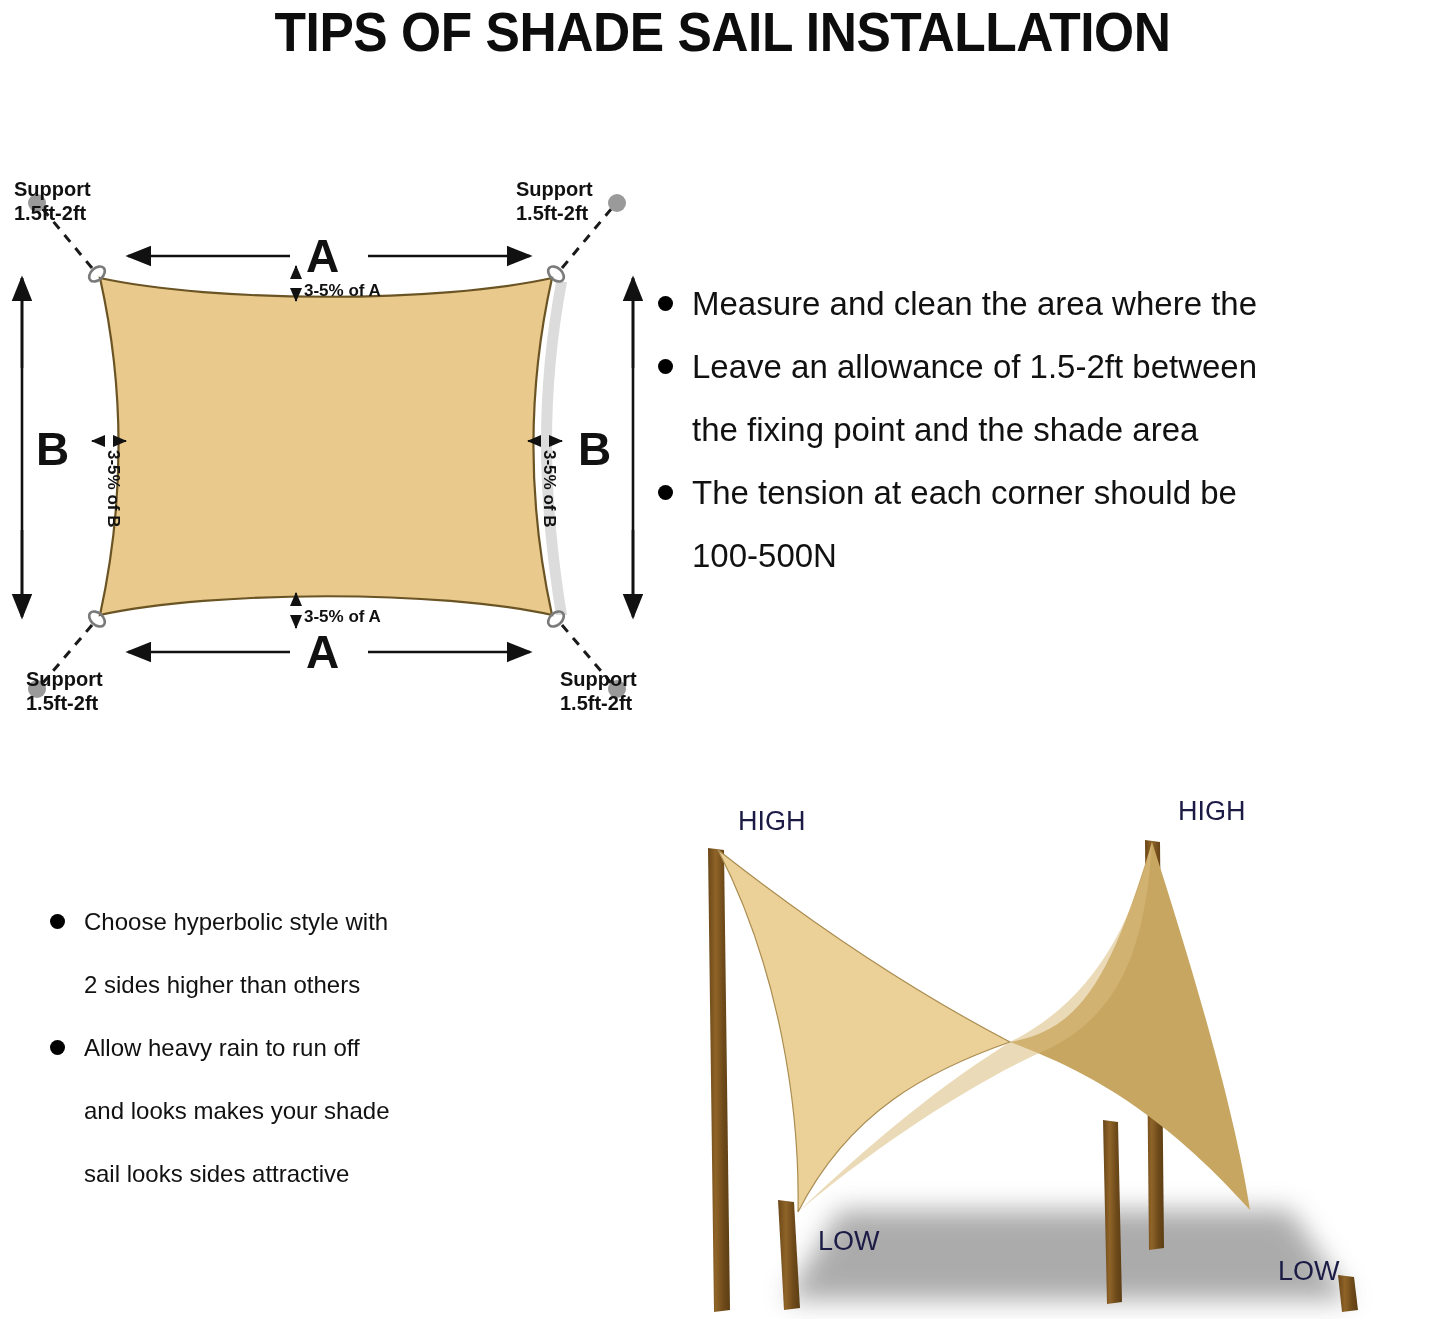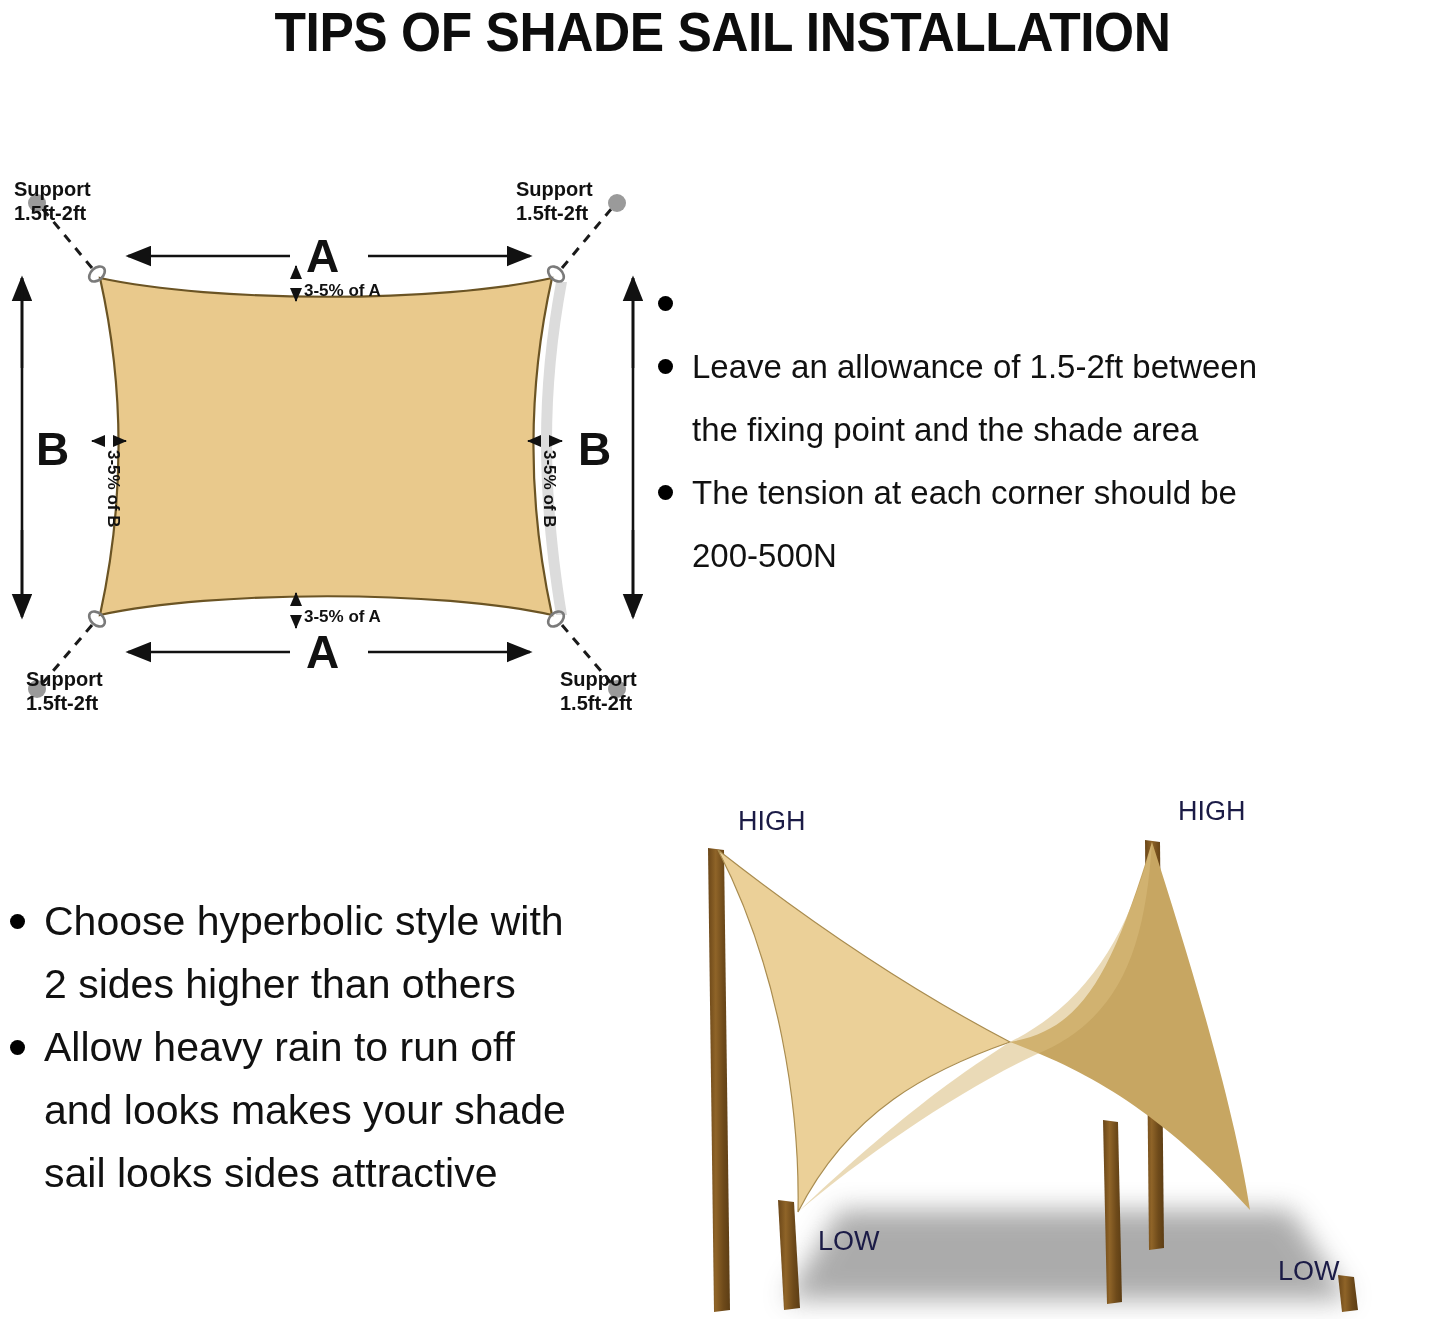--- a/index.html
+++ b/index.html
@@ -48,21 +48,21 @@
     position:absolute; left:10px;
     width:15px; height:15px; border-radius:50%;
     background:#000;
   }
 
   #bullets-top { left:648px; top:272px; width:800px; }
   #bullets-top li { font-size:33px; line-height:63px; margin-bottom:0px; }
   #bullets-top li .dot { top:24px; }
 
   #bullets-bottom { left:0px; top:890px; width:630px; }
-  #bullets-bottom li { font-size:41px; line-height:63px; }
+  #bullets-bottom li { font-size:24px; line-height:63px;margin-left:40px; }
   #bullets-bottom li .dot { top:24px; }
 
   
   #hyper-diagram { position:absolute; left:690px; top:780px; width:755px; height:539px; }
   #hyper-diagram svg { display:block; }
   .hl-lbl {
     font-family:"Liberation Sans", sans-serif;
     font-size:27px;
     fill:#1b1b46;
   }
@@ -180,31 +180,31 @@
         <line x1="528" y1="281" x2="540" y2="281" marker-start="url(#sm2)"></line>
         <line x1="550" y1="281" x2="562" y2="281" marker-end="url(#sm1)"></line>
       </g>
       <text class="svg-lbl lbl-pct" x="0" y="0" transform="translate(544,290) rotate(90)">3-5% of B</text>
     </svg>
   </div>
 
   <ul class="bullets" id="bullets-top">
     <li>
       <span class="dot"></span>
-      <br>
+      <span>Measure and clean the area where the</span><br>
     </li>
     <li>
       <span class="dot"></span>
       <span>Leave an allowance of 1.5-2ft between</span><br>
       <span>the fixing point and the shade area</span>
     </li>
     <li>
       <span class="dot"></span>
       <span>The tension at each corner should be</span><br>
-      <span>200-500N</span>
+      <span>100-500N</span>
     </li>
   </ul>
 
   <ul class="bullets" id="bullets-bottom">
     <li>
       <span class="dot"></span>
       <span>Choose hyperbolic style with</span><br>
       <span>2 sides higher than others</span>
     </li>
     <li>

